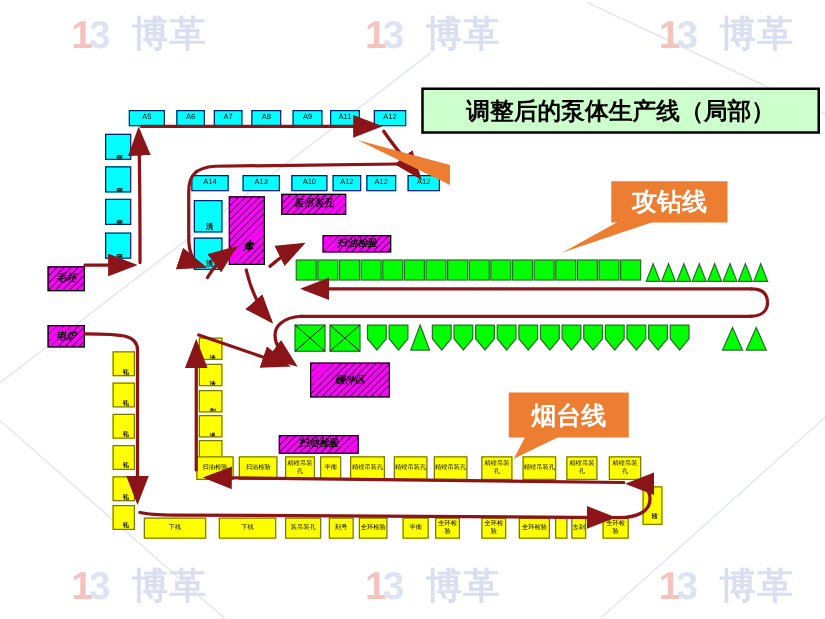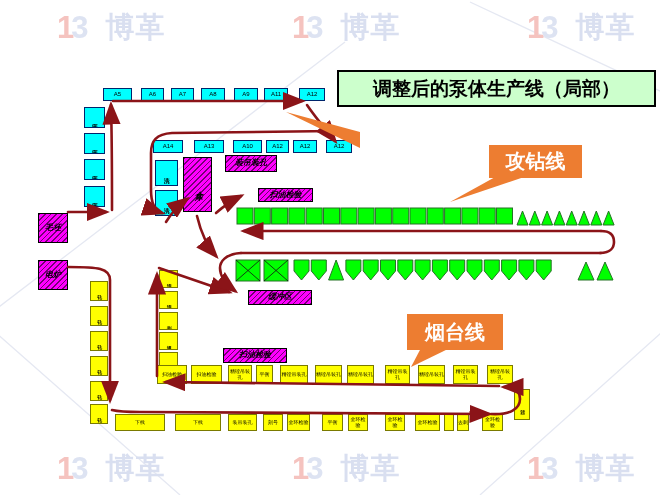--- a/index.html
+++ b/index.html
@@ -133,30 +133,30 @@
       </div>
       <div class="nbox magenta vert" style="left: 183px; top: 157px; width: 29px; height: 55px; font-size: 8px;">
         <span>仓库</span>
       </div>
       <div class="nbox magenta" style="left: 225px; top: 155px; width: 52px; height: 17px; font-size: 8px;">
         <span>装吊装孔</span>
       </div>
       <div class="nbox magenta" style="left: 258px; top: 188px; width: 55px; height: 14px; font-size: 8px;">
         <span>扫油检验</span>
       </div>
-      <div class="nbox magenta" style="left: 248px; top: 290px; width: 64px; height: 15px; font-size: 8px;">
+      <div class="nbox magenta" style="left: 248px; top: 290px; width: 64px; height: 28px; font-size: 8px;">
         <span>缓冲区</span>
       </div>
       <div class="nbox magenta" style="left: 223px; top: 348px; width: 64px; height: 15px; font-size: 8px;">
         <span>扫油检验</span>
       </div>
-      <div class="nbox magenta" style="left: 38px; top: 213px; width: 30px; height: 30px; font-size: 8px;">
+      <div class="nbox magenta" style="left: 38px; top: 213px; width: 30px; height: 20px; font-size: 8px;">
         <span>毛坯</span>
       </div>
-      <div class="nbox magenta" style="left: 38px; top: 260px; width: 30px; height: 30px; font-size: 8px;">
+      <div class="nbox magenta" style="left: 38px; top: 260px; width: 30px; height: 18px; font-size: 8px;">
         <span>电炉</span>
       </div>
       <div class="nbox yellow vert" style="left: 90px; top: 281px; width: 18px; height: 20px; font-size: 5px;">
         <span>钻孔</span>
       </div>
       <div class="nbox yellow vert" style="left: 90px; top: 306px; width: 18px; height: 20px; font-size: 5px;">
         <span>钻孔</span>
       </div>
       <div class="nbox yellow vert" style="left: 90px; top: 331px; width: 18px; height: 20px; font-size: 5px;">
         <span>钻孔</span>

